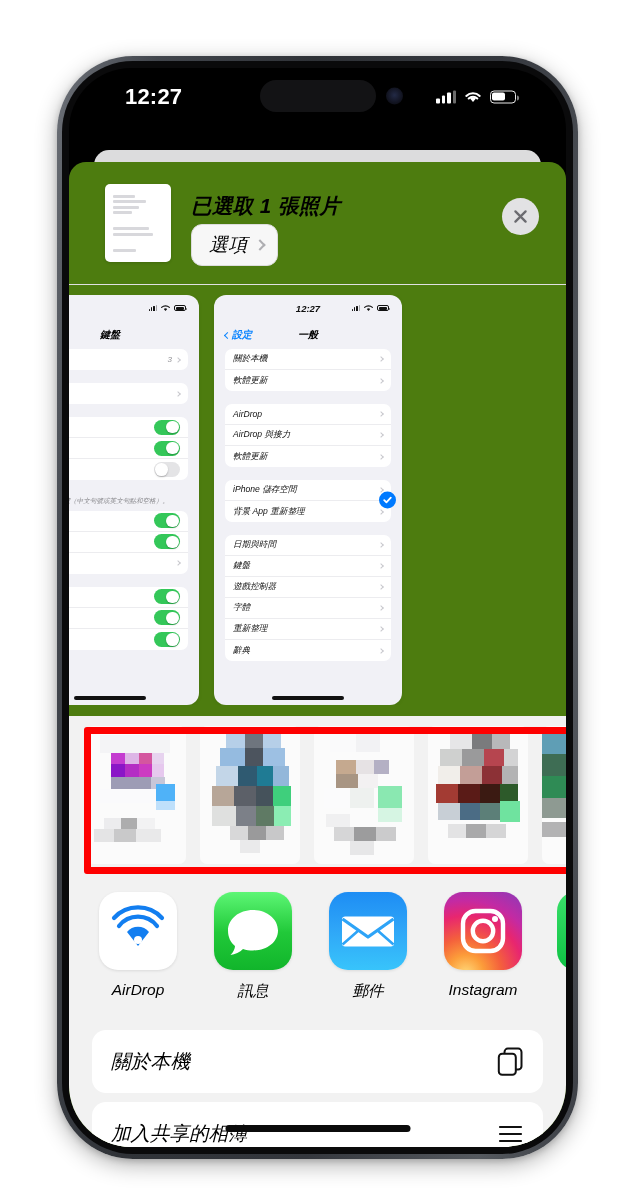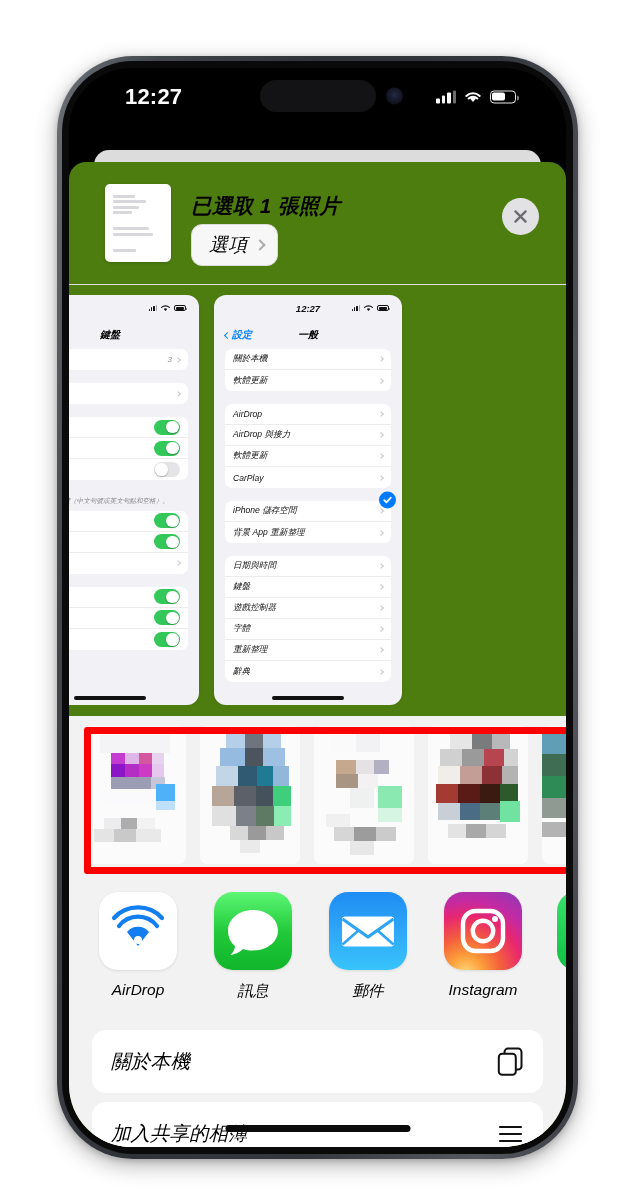--- a/index.html
+++ b/index.html
@@ -764,25 +764,20 @@
                   <span class="spacer"></span>
                     <span class="arrow"></span>
                 </div>
                 <div class="ss-row">
                   <span>AirDrop 與接力</span>
                   <span class="spacer"></span>
                     <span class="arrow"></span>
                 </div>
                 <div class="ss-row">
                   <span>軟體更新</span>
-                  <span class="spacer"></span>
-                    <span class="arrow"></span>
-                </div>
-                <div class="ss-row">
-                  <span>CarPlay</span>
                   <span class="spacer"></span>
                     <span class="arrow"></span>
                 </div>
               </div>
 
               <div class="ss-group">
                 <div class="ss-row">
                   <span>iPhone 儲存空間</span>
                   <span class="spacer"></span>
                     <span class="arrow"></span>

